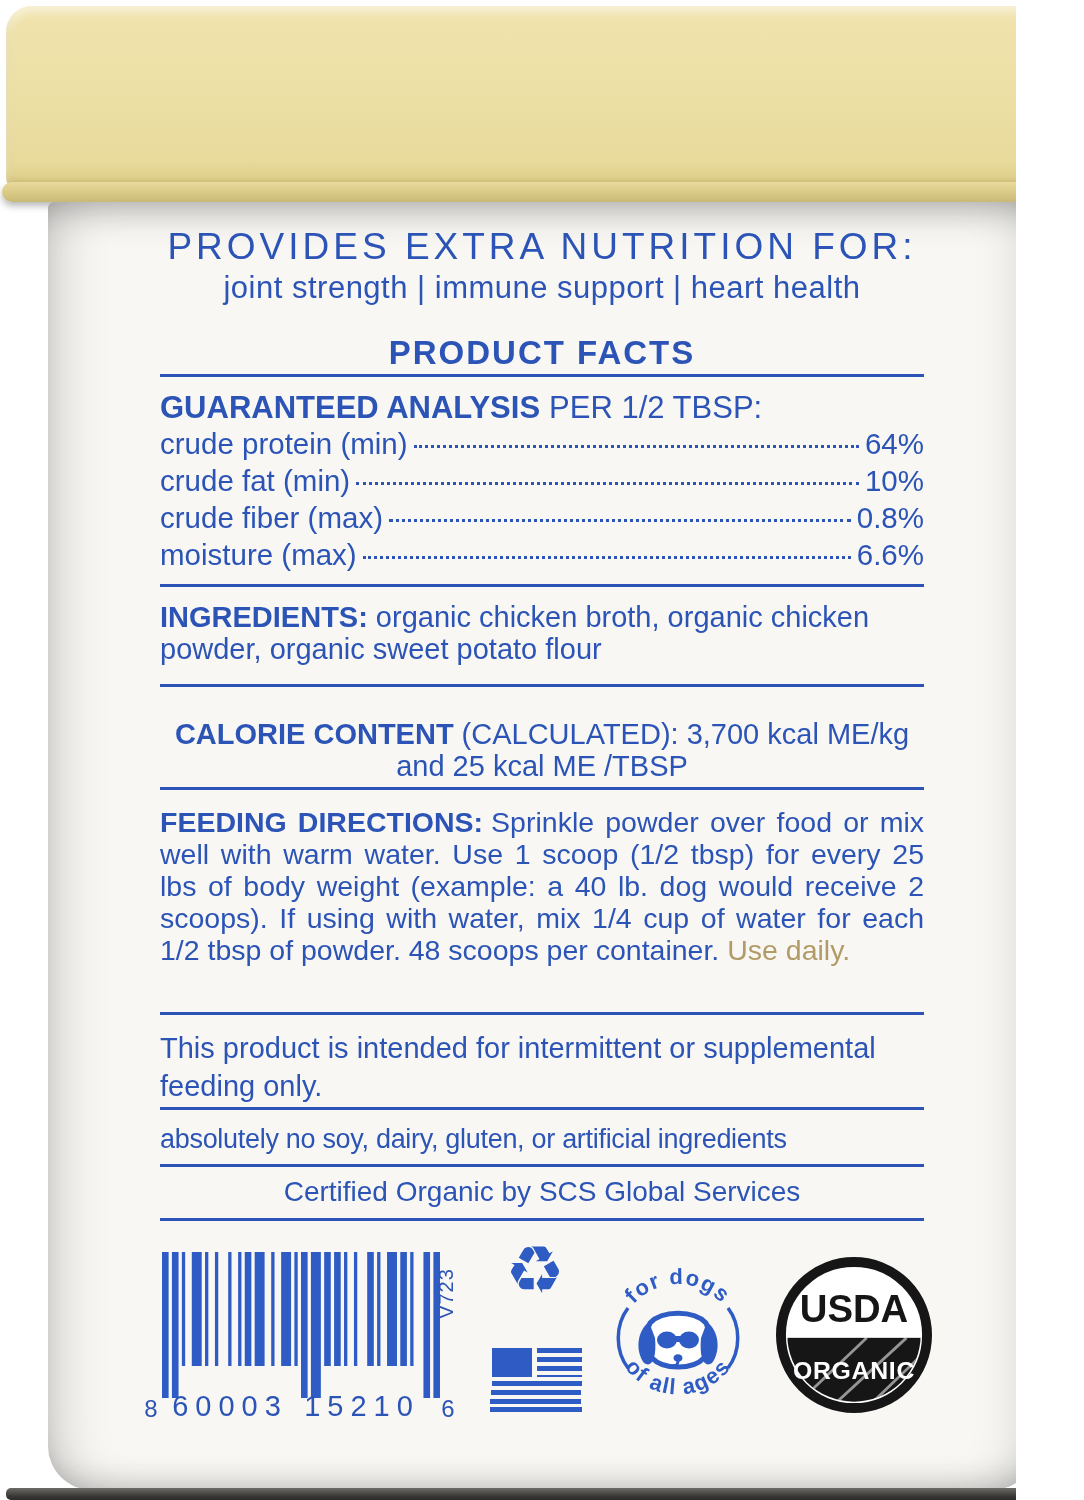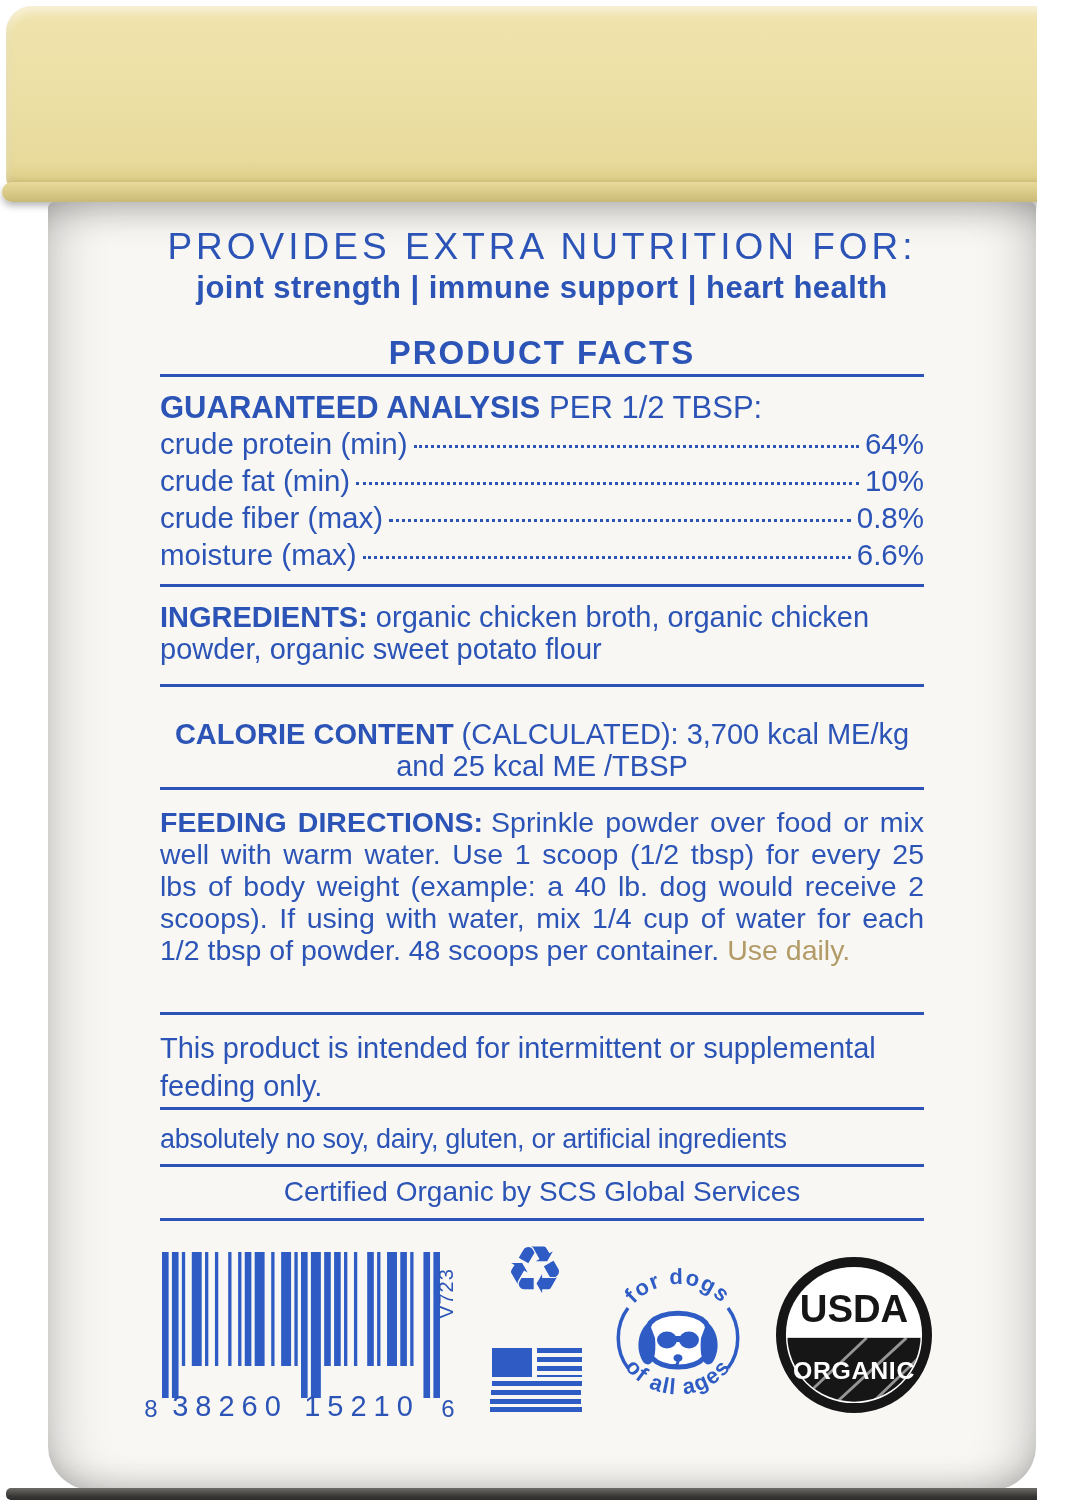--- a/index.html
+++ b/index.html
@@ -1,18 +1,18 @@
 <!DOCTYPE html>
 <html><head>
 <meta charset="utf-8">
 <style>
   html,body{margin:0;padding:0;background:#ffffff;}
   .canvas{
     position:relative;width:1016px;height:1500px;overflow:hidden;
-    background:#ffffff;font-family:"Liberation Sans",sans-serif;padding-left:21px;
+    background:#ffffff;font-family:"Liberation Sans",sans-serif;
   }
   
   .lid{
     position:absolute;left:6px;top:6px;width:1072px;height:182px;
     border-radius:26px 26px 10px 10px;
     background:linear-gradient(180deg,#f0e3ad 0%,#ecdfa4 55%,#e8da9b 85%,#ddcc85 100%);
     box-shadow:inset 0 6px 10px rgba(255,255,255,.55), inset 0 -6px 8px rgba(150,130,60,.25);
   }
   .lid-lip{
     position:absolute;left:2px;top:182px;width:1080px;height:20px;border-radius:10px;
@@ -32,21 +32,21 @@
   .floor-shadow{
     position:absolute;left:6px;top:1488px;width:1072px;height:12px;border-radius:5px;
     background:linear-gradient(180deg,#6c6b68 0%,#383735 70%,#2c2b29 100%);
   }
   
   .blue{color:#2b54b6;}
   .abs{position:absolute;}
   .ctr{left:160px;width:764px;text-align:center;}
   .col{left:160px;width:764px;}
   .benefits-heading{top:226px;font-size:37px;letter-spacing:4px;font-weight:400;}
-  .benefits-line{top:270px;font-size:31px;font-weight:700;letter-spacing:.5px;}
+  .benefits-line{top:270px;font-size:31px;font-weight:400;letter-spacing:.5px;}
   .product-facts{top:334px;font-size:33px;font-weight:700;letter-spacing:2px;}
   .rule{position:absolute;left:160px;width:764px;height:0;border-top:3px solid #2b54b6;}
   .r1{top:374px}.r2{top:584px}.r3{top:684px}.r4{top:787px}
   .r5{top:1012px}.r6{top:1107px}.r7{top:1164px}.r8{top:1218px}
   .ga-heading{top:390px;font-size:31px;}
   .ga-heading b{font-weight:700;}
   .ga-heading span{font-weight:500;margin-left:9px;text-align:right;}
   .ga-rows{top:427px;}
   .ga-row{display:flex;align-items:baseline;height:37px;font-size:29.5px;font-weight:400;}
   .leader{flex:1;border-bottom:3.5px dotted #2b54b6;margin:0 6px;transform:translateY(-6px);}
@@ -170,21 +170,21 @@
         <rect x="62" y="0" width="2" height="114" fill="#2e5cc4"></rect>
         <rect x="65" y="0" width="1" height="114" fill="#2e5cc4"></rect>
         <rect x="68" y="0" width="3" height="114" fill="#2e5cc4"></rect>
         <rect x="72" y="0" width="2" height="114" fill="#2e5cc4"></rect>
         <rect x="75" y="0" width="1" height="114" fill="#2e5cc4"></rect>
         <rect x="79" y="0" width="2" height="146" fill="#2e5cc4"></rect>
         <rect x="82" y="0" width="2" height="146" fill="#2e5cc4"></rect>
       </svg>
     <div class="bc-digits">
       <span class="edge">8</span>
-      <span class="grp">38260</span>
+      <span class="grp">60003</span>
       <span class="grp">15210</span>
       <span class="edge">6</span>
     </div>
     <div class="bc-vcode">V723</div>
   </div>
 
   <div class="recycle">♻</div>
 
   <svg class="flag" viewBox="0 0 92 64">
     <rect x="2" y="0" width="40" height="29" fill="#2e5cc4"></rect>

